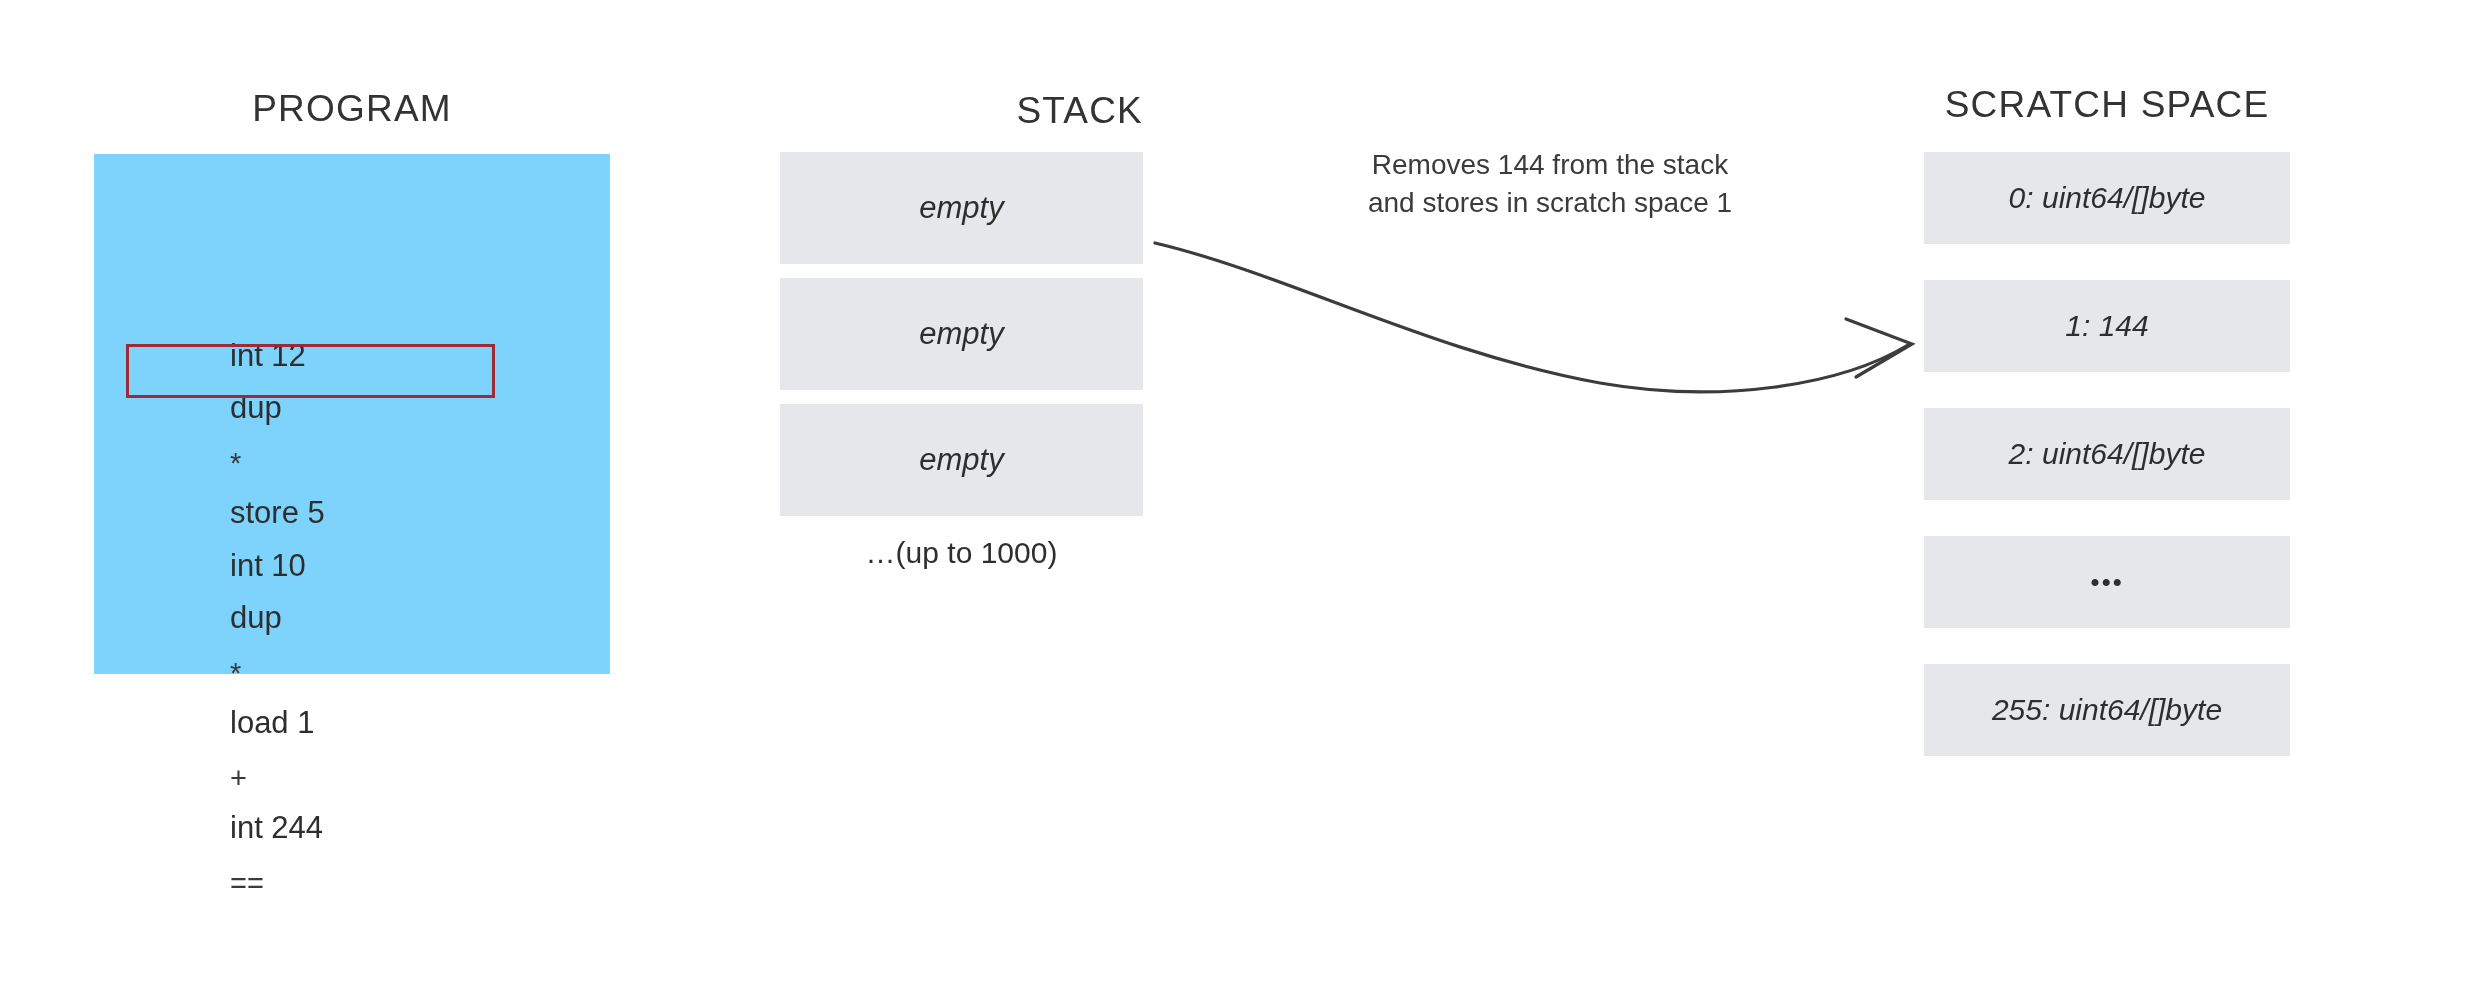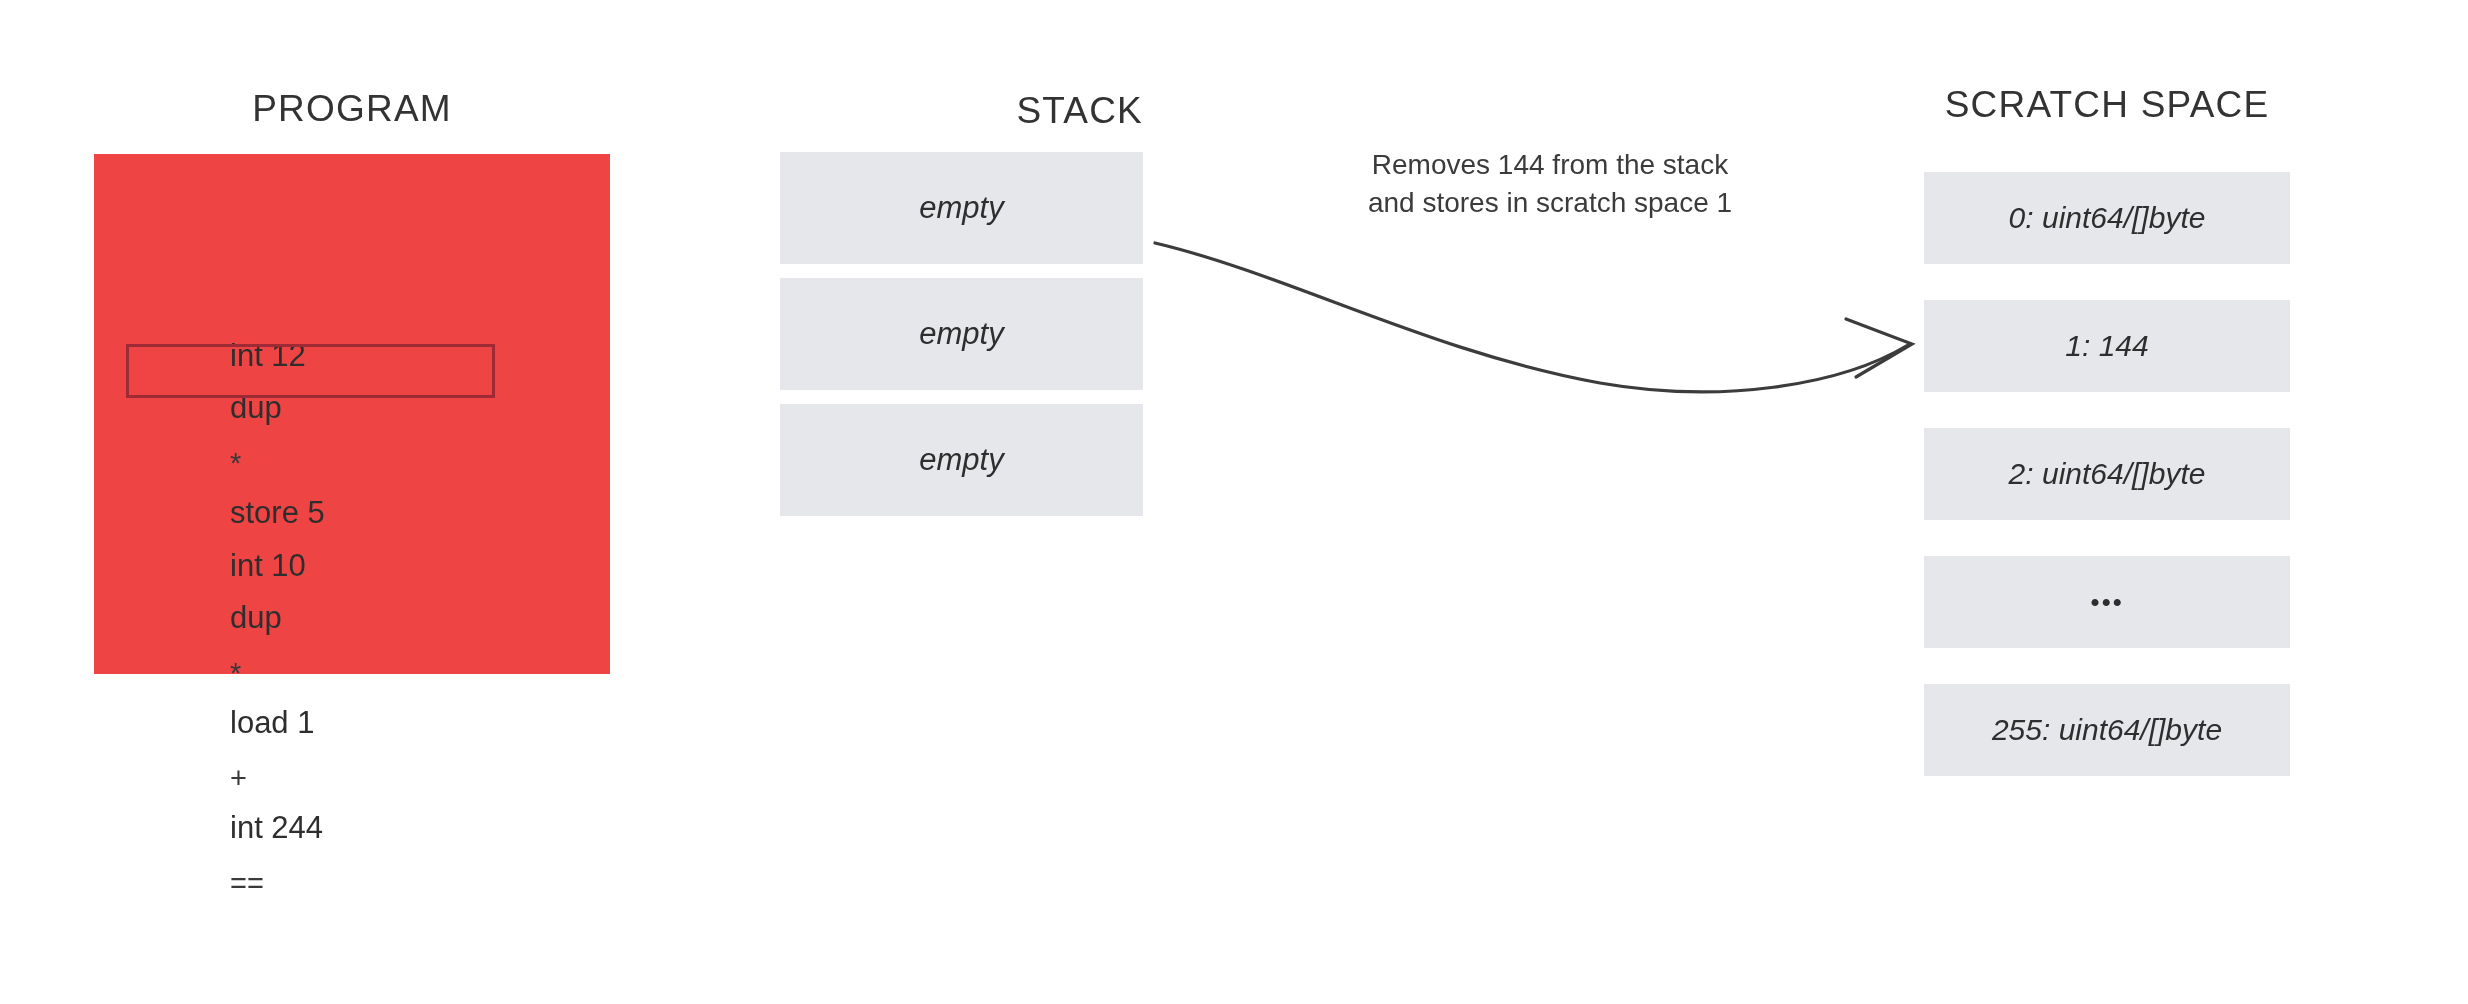--- a/index.html
+++ b/index.html
@@ -37,21 +37,21 @@
   #stack-title   { left: 780px; top: 90px; width: 363px; text-align: right; }
   #scratch-title { left: 1924px; top: 84px; width: 366px; }
 
   
   #program-panel {
     position: absolute;
     left: 94px;
     top: 154px;
     width: 516px;
     height: 520px;
-    background: #ef4444;
+    background: #7dd3fc;
   }
   #program-lines {
     position: absolute;
     left: 136px;
     top: 186px;
     width: 420px;
   }
   .prog-line {
     position: absolute;
     left: 0;
@@ -101,21 +101,20 @@
     color: #2e2e2e;
     white-space: nowrap;
   }
 
   
   .scratch-slot {
     left: 1924px;
     width: 366px;
     height: 92px;
     font-size: 30px;
-    margin-top: 20px;
   }
   .scratch-slot.ellipsis { font-size: 26px; letter-spacing: 2px; }
 
   
   #annotation {
     position: absolute;
     left: 1320px;
     top: 146px;
     width: 460px;
     font-size: 28px;
@@ -158,20 +157,21 @@
   </div>
 
   <div id="store-highlight"></div>
 
   <div class="col-title" id="stack-title">STACK</div>
 
   <div class="slot stack-slot" style="top:152px">empty</div>
   <div class="slot stack-slot" style="top:278px">empty</div>
   <div class="slot stack-slot" style="top:404px">empty</div>
 
+  <div id="stack-note">…(up to 1000)</div>
 
   <div class="col-title" id="scratch-title">SCRATCH SPACE</div>
 
   <div class="slot scratch-slot" style="top:152px">0: uint64/[]byte</div>
   <div class="slot scratch-slot" style="top:280px">1: 144</div>
   <div class="slot scratch-slot" style="top:408px">2: uint64/[]byte</div>
   <div class="slot scratch-slot ellipsis" style="top:536px">•••</div>
   <div class="slot scratch-slot" style="top:664px">255: uint64/[]byte</div>
 
   <div id="annotation">

